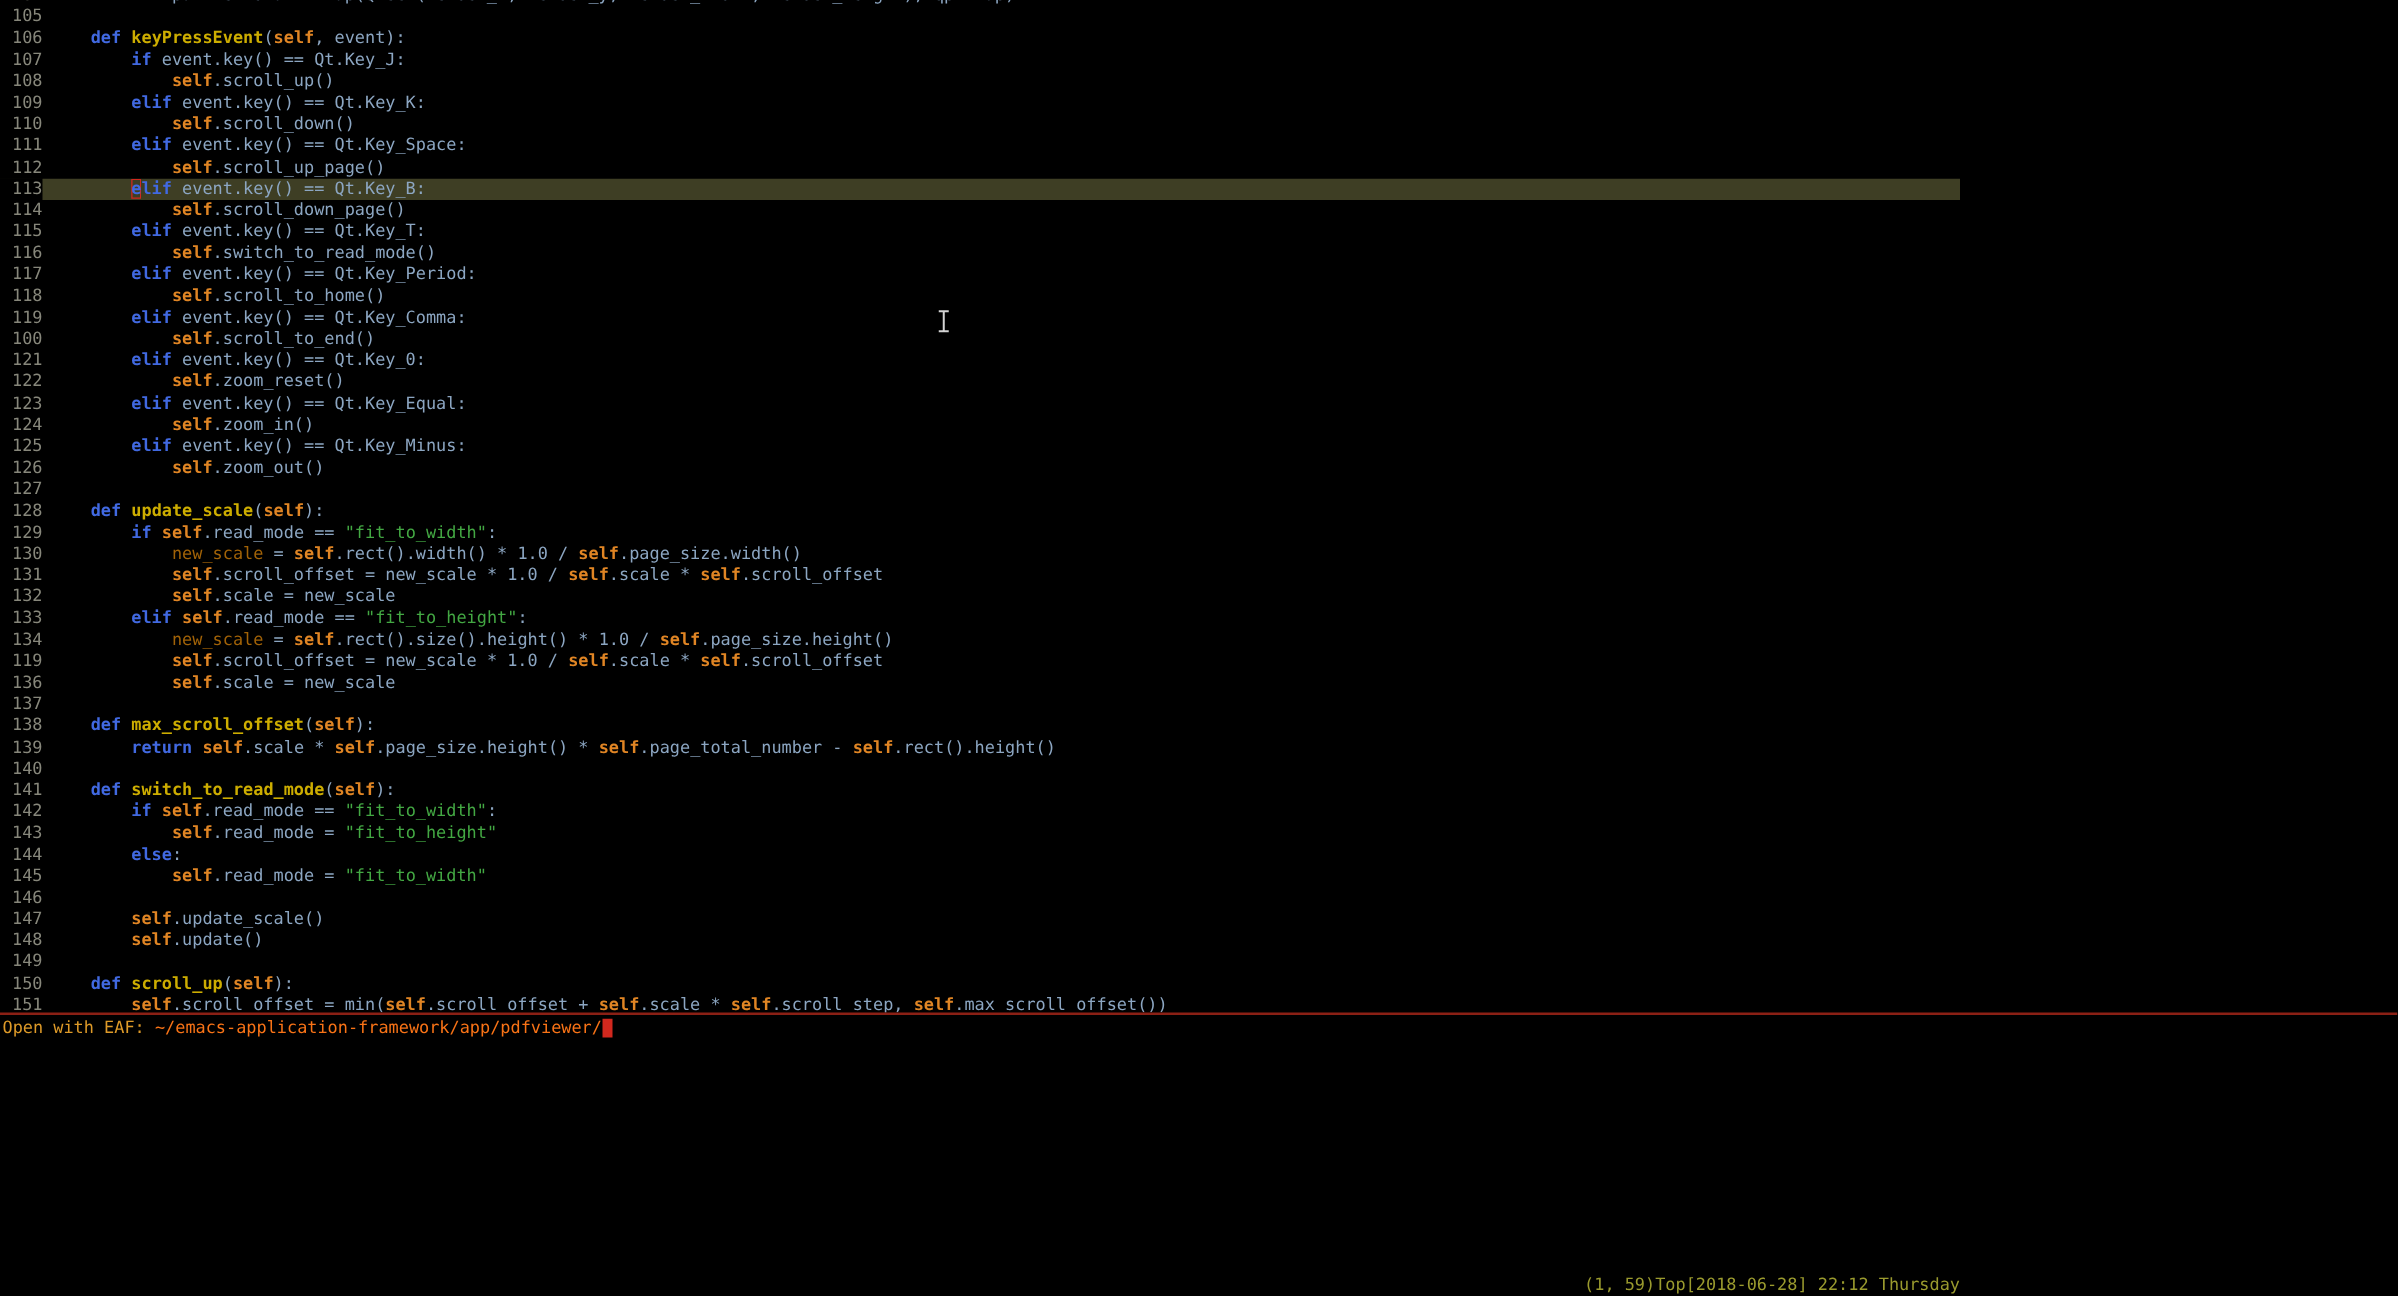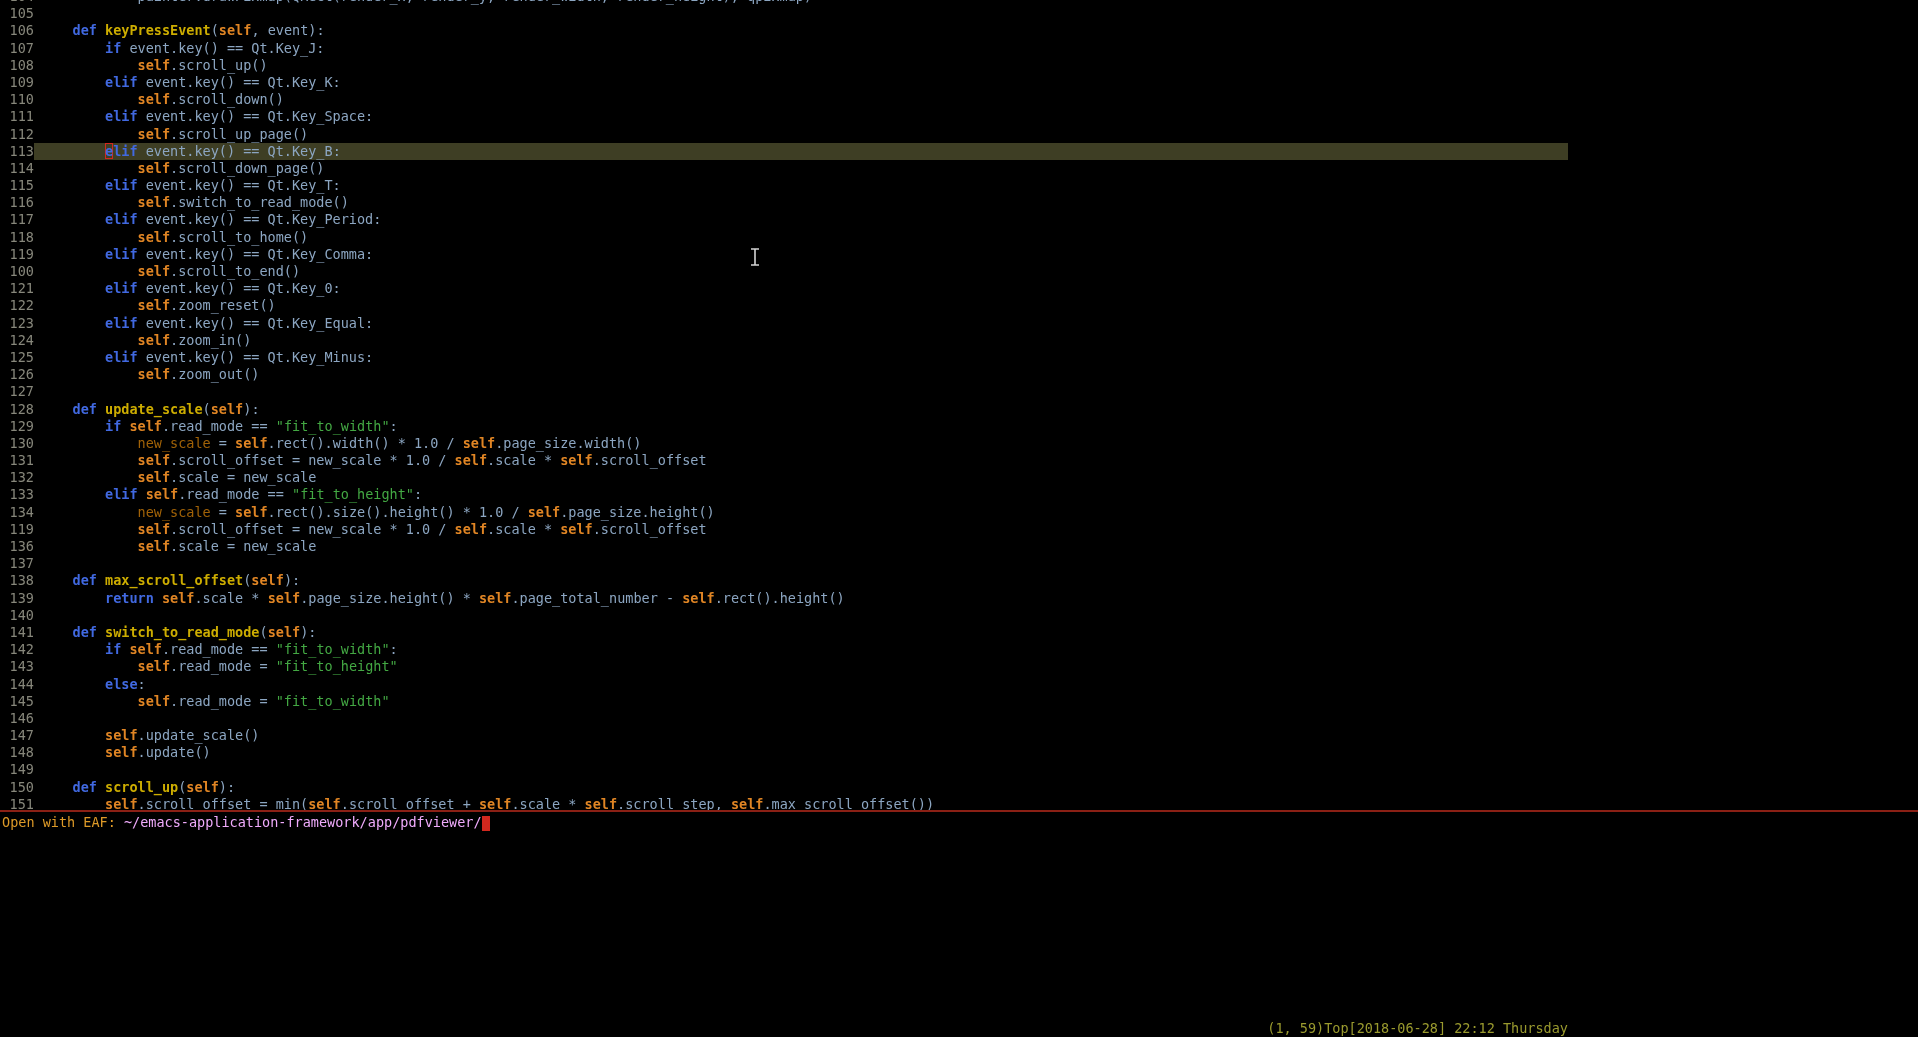--- a/index.html
+++ b/index.html
@@ -40,21 +40,21 @@
     position:absolute; left:0; top:810px;
     width:1918px; height:2px; background:#8B2015;
   }
 
   
   .minibuffer {
     position:absolute; left:2px; top:814px;
     height:18px; line-height:17px; white-space:pre;
   }
   .mb-prompt { color:#DE9A28;margin-top:40px; }
-  .mb-value  { color:#f0abfc; }
+  .mb-value  { color:#f97316; }
   .mb-cursor {
     display:inline-block; width:8px; height:15px;
     background:#D2281E; vertical-align:middle;
   }
 
   
   .tray {
     position:absolute; top:1020px; right:350px;
     color:#9A9A2E; white-space:pre; line-height:17px;
   }

